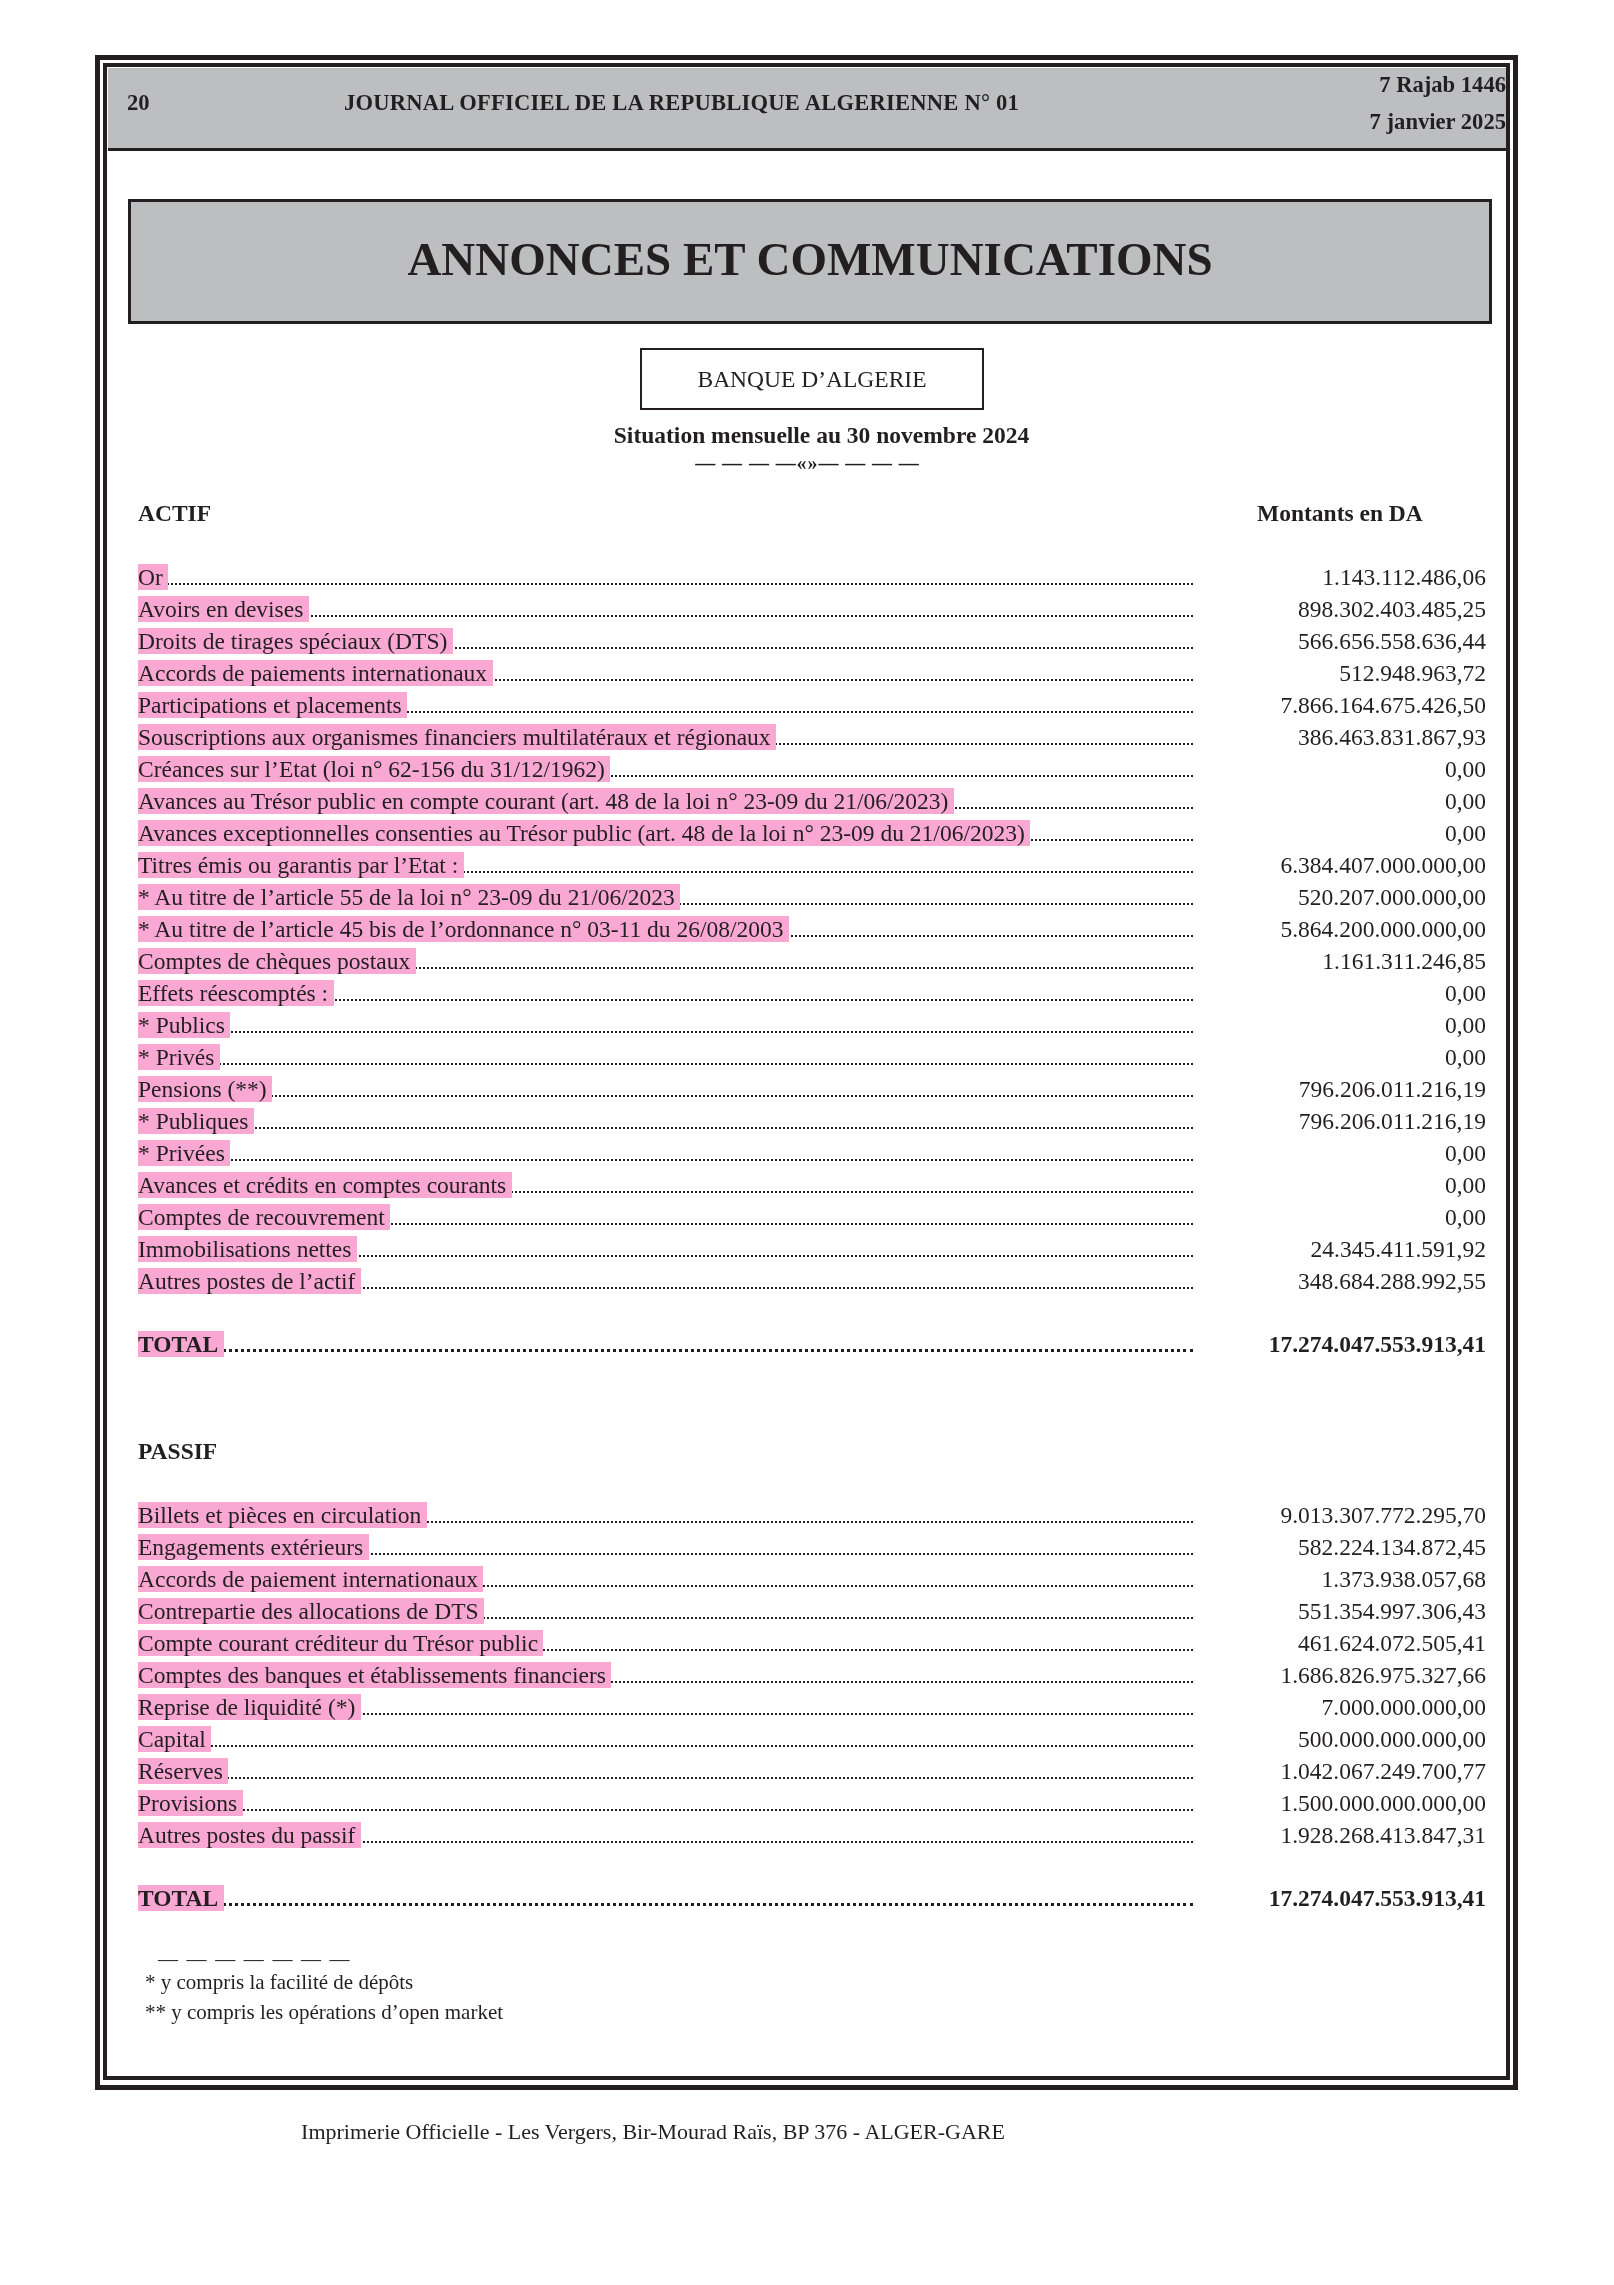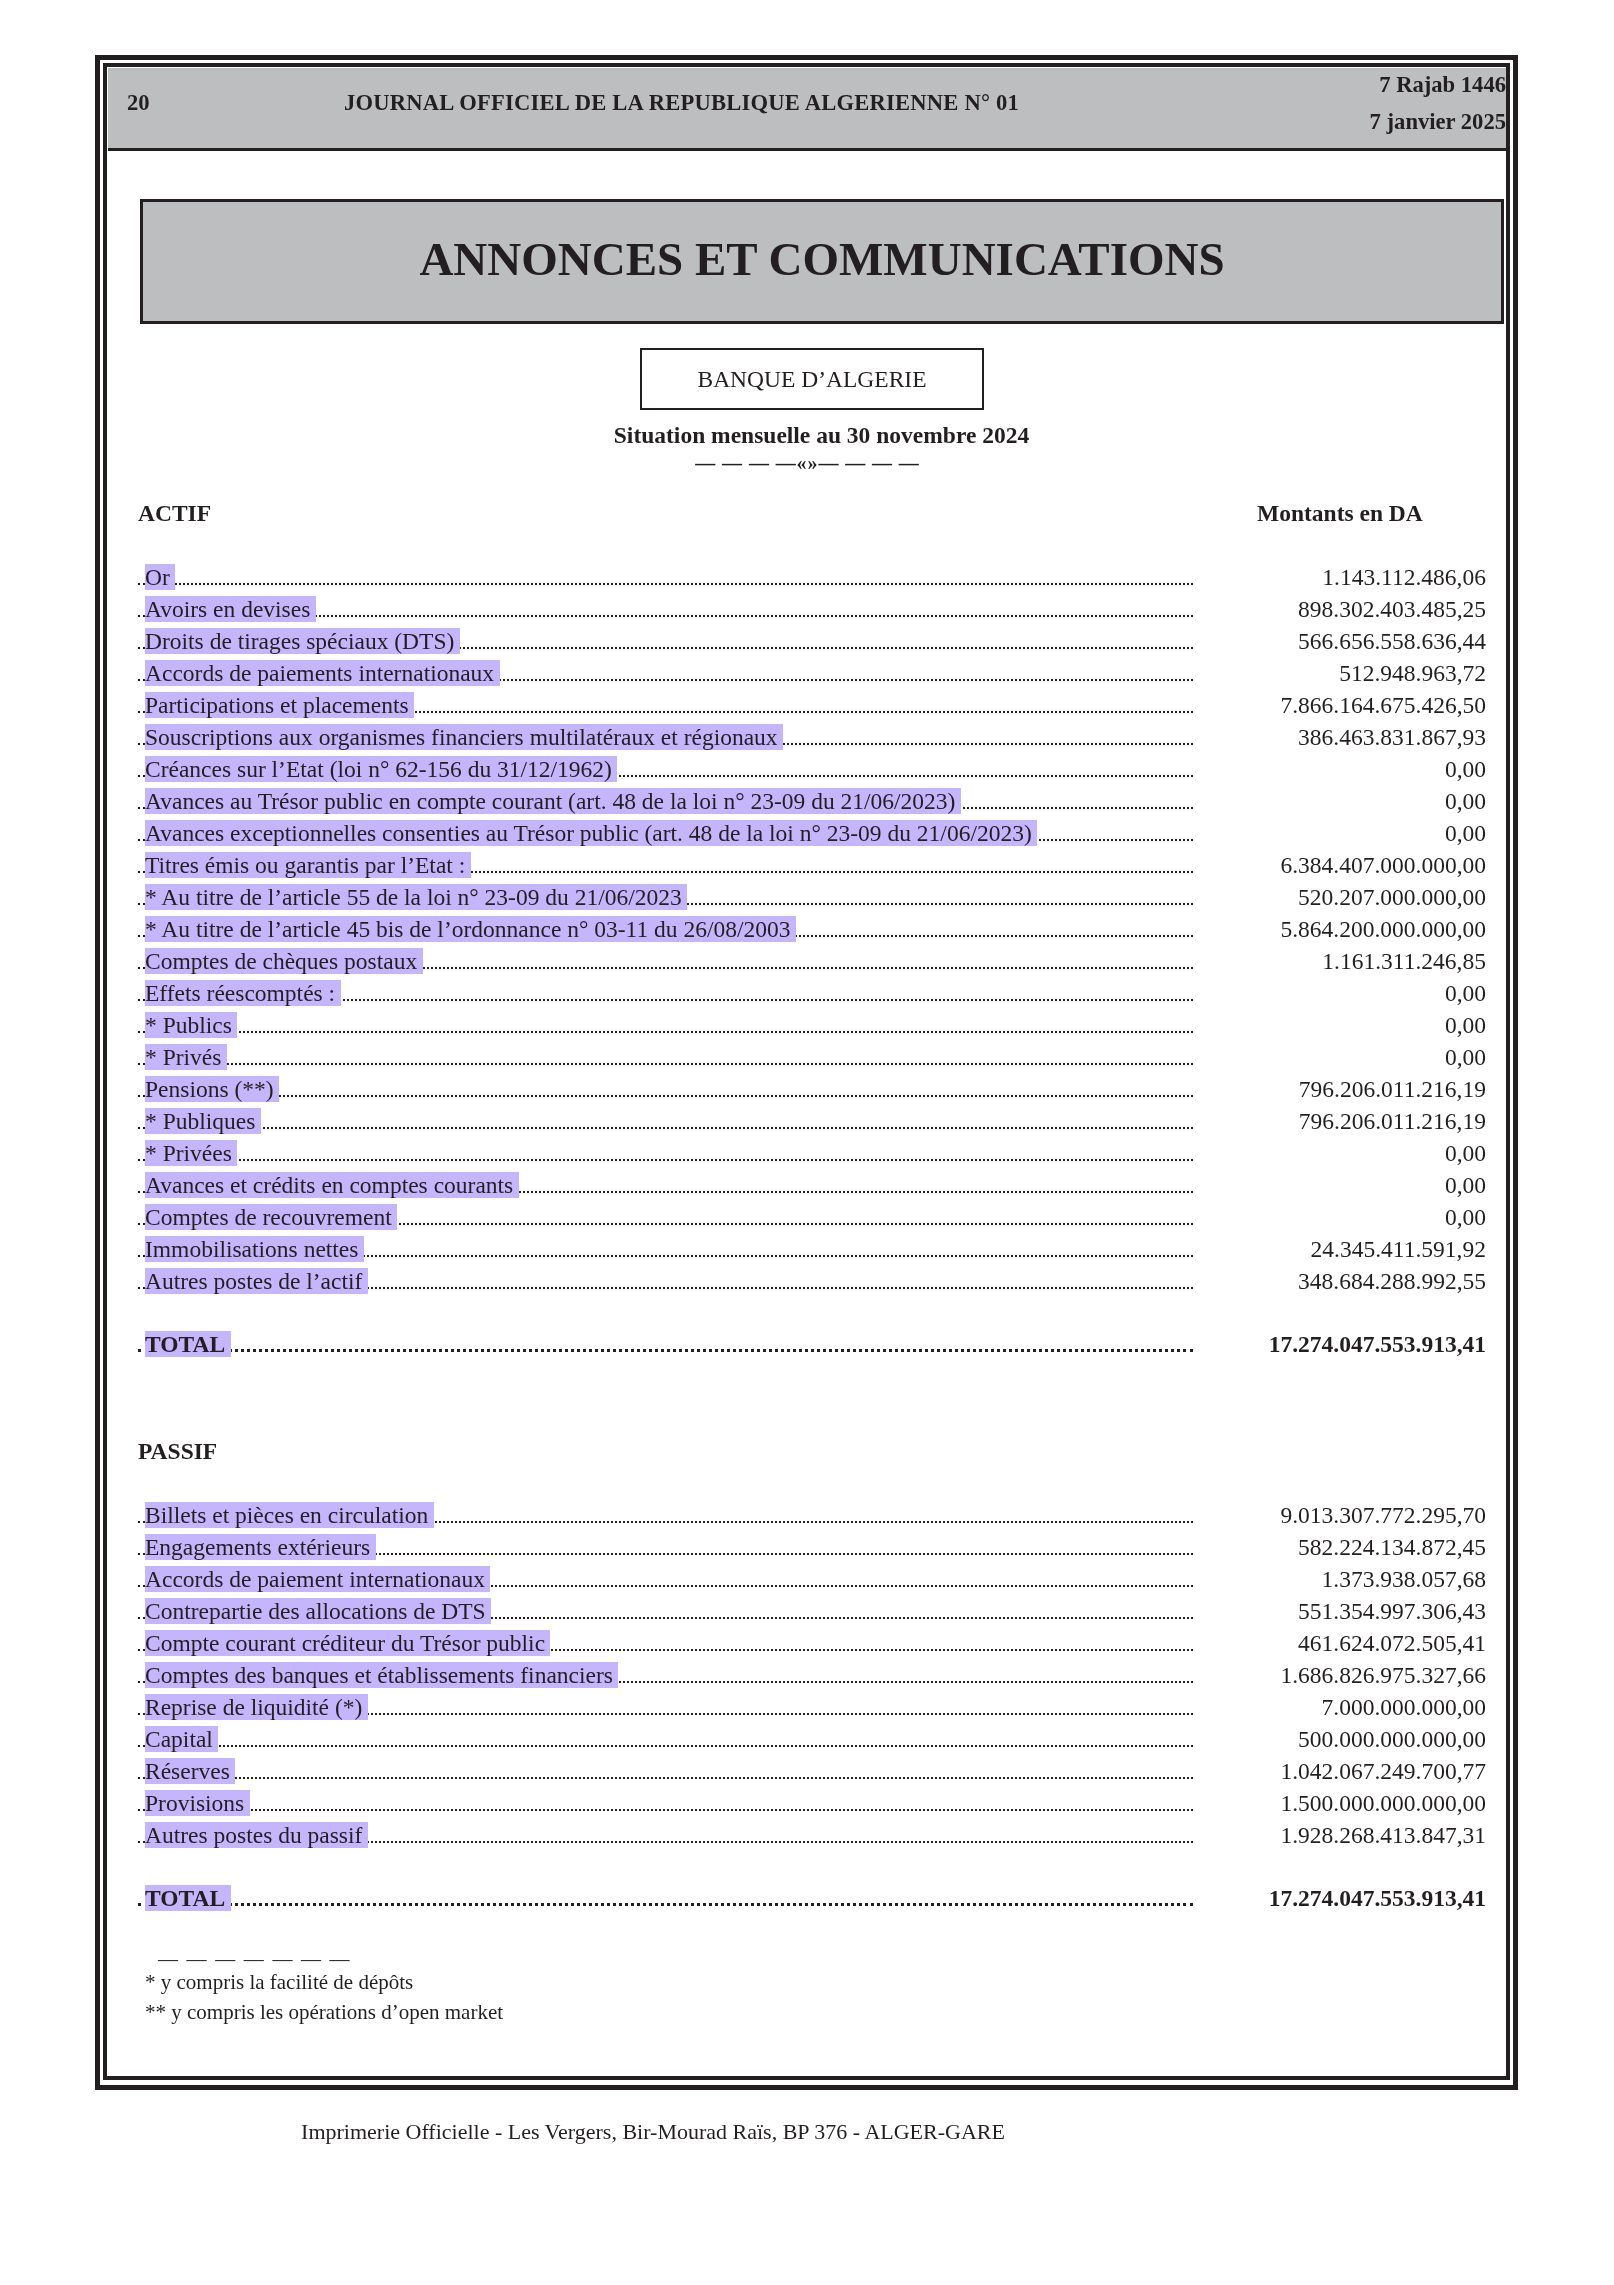--- a/index.html
+++ b/index.html
@@ -18,21 +18,21 @@
     .header-band {
       position: absolute; left: 108px; top: 68px; width: 1398px; height: 83px;
       background: #bdbec0; border-bottom: 3.6px solid #231f20; box-sizing: border-box;
     }
     .hdr-page { position: absolute; left: 127px; top: 90px; font-size: 22.6px; font-weight: bold; text-align: center; }
     .hdr-title { position: absolute; left: 344px; top: 90px; font-size: 22.6px; font-weight: bold; letter-spacing: 0.2px; }
     .hdr-date1 { position: absolute; right: 109px; top: 72px; font-size: 22.6px; font-weight: bold; text-align: right; }
     .hdr-date2 { position: absolute; right: 109px; top: 109px; font-size: 22.6px; font-weight: bold; text-align: right; }
 
     .section-band {
-      position: absolute; left: 140px; top: 199px; width: 1364px; height: 125px;
+      position: absolute; left: 128px; top: 199px; width: 1364px; height: 125px;
       background: #bdbec0; border: 3.6px solid #231f20; box-sizing: border-box;
       display: flex; align-items: center; justify-content: center;
     }
     .section-title { font-size: 47px; font-weight: bold; margin-top: -5.4px; }
 
     .bank-box {
       position: absolute; left: 640px; top: 348px; width: 344px; height: 62px;
       border: 2.7px solid #231f20; box-sizing: border-box;
       display: flex; align-items: center; justify-content: center;
     }
@@ -45,21 +45,21 @@
     .amount-head { position: absolute; left: 1257px; top: 500px; font-size: 23.5px; font-weight: bold; }
 
     .rows { position: absolute; left: 138px; width: 1348px; }
     .row {
       position: relative; height: 32px; display: flex; align-items: flex-end;
       font-size: 23.5px; line-height: 27px;
     }
     .row .label {
       width: 1055px; white-space: nowrap; overflow: hidden; position: relative;
     }
-    .row .label .txt { background: #c4b5fd; padding-right: 5.4px; position: relative; z-index: 1; margin-left: 7px; }
+    .row .label .txt { background: #f9a8d4; padding-right: 5.4px; position: relative; z-index: 1; }
     .row .label::after {
       content: ""; position: absolute; left: 0; right: 0; bottom: 6.3px;
       border-bottom: 2.7px dotted #231f20;
     }
     .row .val { width: 293px; text-align: right; white-space: nowrap; }
     .row.total { font-weight: bold; }
     .row.total .label::after { border-bottom: 3.6px dotted #231f20; }
 
     .fn-rule { position: absolute; left: 158px; top: 1948px; font-size: 20px; letter-spacing: 1.8px; }
     .fn { position: absolute; left: 145px; font-size: 21px; }

